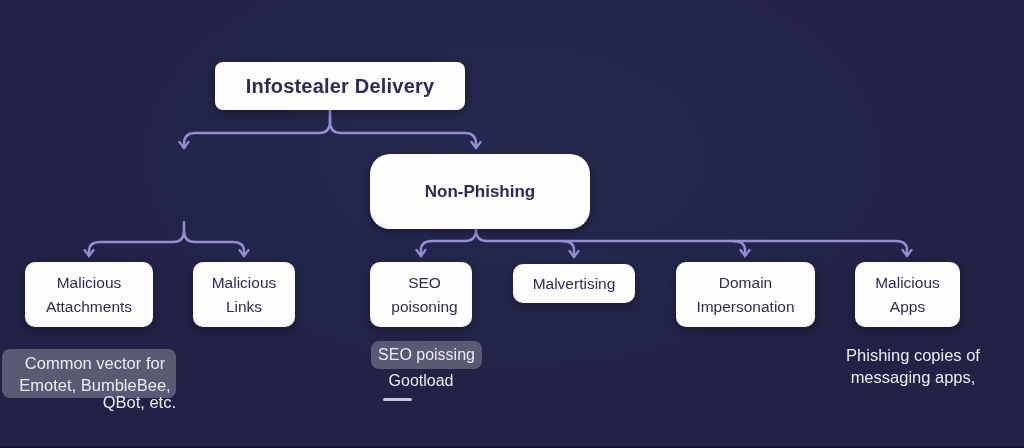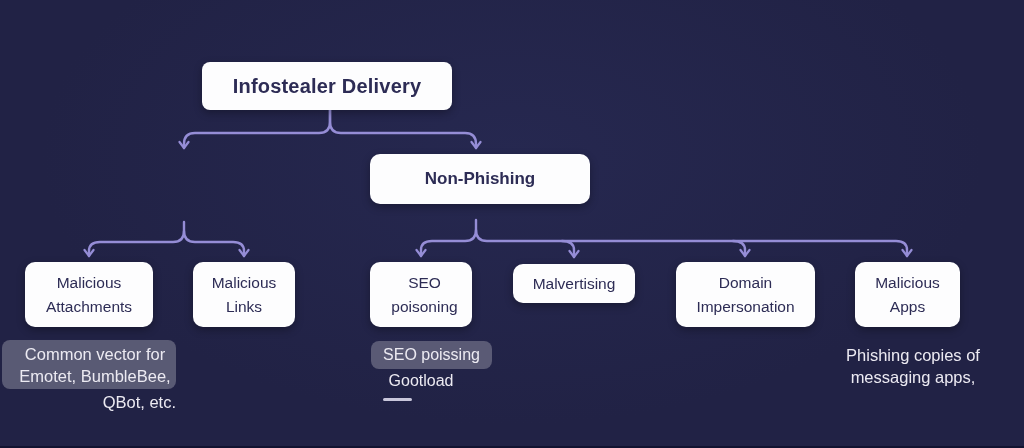--- a/index.html
+++ b/index.html
@@ -23,43 +23,43 @@
 
   .node{
     position:absolute;
     background:var(--box-bg,#fdfdfe);
     color:var(--box-text,#2d2c55);
     border-radius:10px;
     box-shadow:0 3px 9px rgba(0,0,0,0.30);
     display:flex;flex-direction:column;align-items:center;justify-content:center;
     text-align:center;
   }
-  .node-root{left:202px;top:62px;width:250px;height:48px;border-radius:8px;}
+  .node-root{left:215px;top:62px;width:250px;height:48px;border-radius:8px;}
   .node-root .title{font-size:20px;font-weight:700;letter-spacing:.2px;}
   .node-phishing{left:73px;top:153px;width:222px;height:69px;}
-  .node-nonphishing{left:370px;top:154px;width:220px;height:50px;}
+  .node-nonphishing{left:370px;top:154px;width:220px;height:75px;border-radius:20px;}
   .branch-title{font-size:17px;font-weight:700;line-height:24px;}
   .branch-subtitle{font-size:16px;font-weight:500;line-height:22px;}
   .leaf{font-size:15.5px;font-weight:500;line-height:24px;}
   .node-attachments{left:25px;top:262px;width:128px;height:65px;}
   .node-links{left:193px;top:262px;width:102px;height:65px;}
   .node-seo{left:370px;top:262px;width:102px;height:65px;padding-left:7px;}
   .node-malvertising{left:513px;top:264px;width:122px;height:39px;}
   .node-domain{left:676px;top:262px;width:139px;height:65px;}
   .node-apps{left:855px;top:262px;width:105px;height:65px;}
 
   .note{position:absolute;color:var(--annotation-text,#eceaf2);text-align:center;font-weight:500;}
   .note-highlight{
     background:rgba(124,124,146,0.62);
     border-radius:8px;
   }
-  .note-attachments-hl{left:2px;top:340px;width:174px;height:49px;
+  .note-attachments-hl{left:2px;top:349px;width:174px;height:49px;
     display:flex;flex-direction:column;justify-content:center;font-size:16.5px;line-height:22px;padding-left:12px;}
   .note-attachments-plain{left:2px;top:391px;width:174px;font-size:16.5px;line-height:22px;text-align:right;}
-  .note-seo-hl{left:371px;top:341px;width:121px;height:28px;
+  .note-seo-hl{left:371px;top:341px;width:111px;height:28px;
     display:flex;align-items:center;justify-content:center;font-size:16px;text-align:center;}
   .note-seo-plain{left:371px;top:370px;width:100px;font-size:16px;line-height:21px;}
   .note-dash{position:absolute;left:383px;top:398px;width:29px;height:3px;border-radius:1.5px;background:#c9c7db;}
   .note-apps{left:837px;top:345px;width:152px;font-size:16.5px;line-height:21.5px;}
   .bottom-edge{position:absolute;left:0;bottom:0;width:1024px;height:2px;background:#121330;}
 </style>
 </head>
 <body>
 
 <div class="stage">

